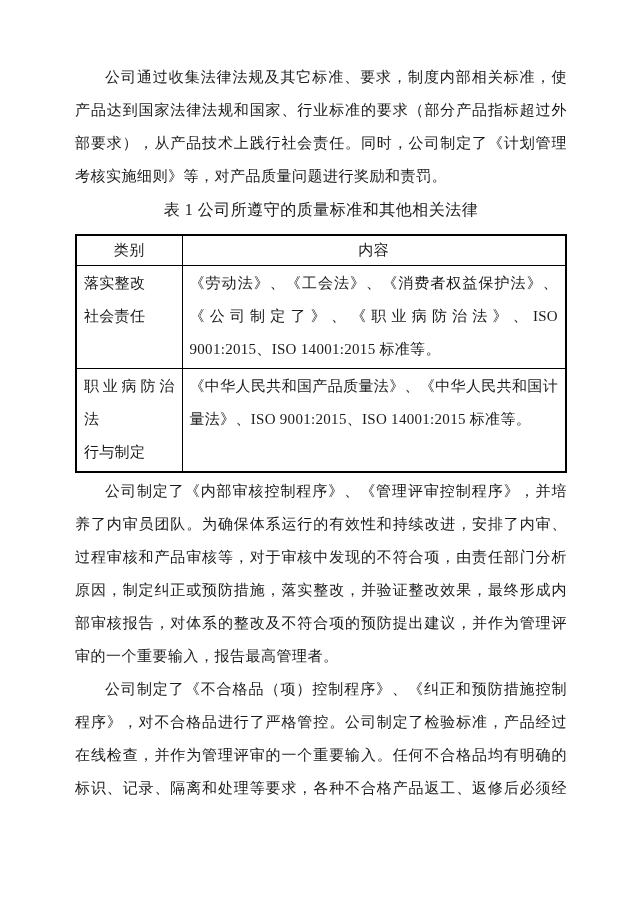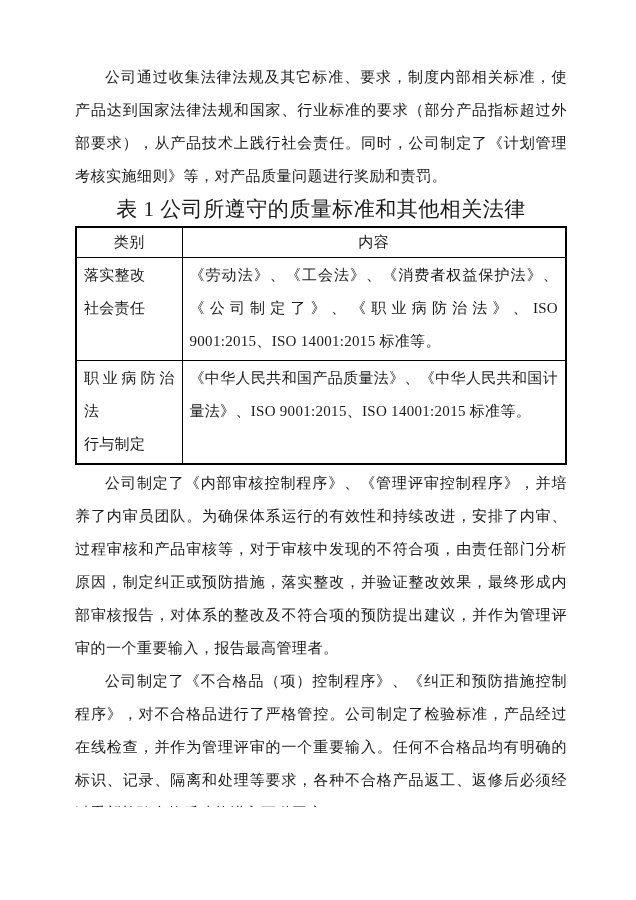--- a/index.html
+++ b/index.html
@@ -25,31 +25,31 @@
   .para {
     margin: 0;
     font-size: 15px;
     line-height: 33px;
     text-align: justify;
     text-indent: 2em;
     letter-spacing: 0.5px;
   }
   .table-title {
     margin: 0;
-    font-size: 21px;
+    font-size: 16px;
     line-height: 33px;
     text-align: center;
     letter-spacing: 0.5px;
   }
   table.doc-table {
     width: 100%;
     border-collapse: collapse;
     table-layout: fixed;
     border: 2px solid #000000;
-    margin: 0 0 2px 0;
+    margin: 8px 0 2px 0;
     padding-left: 38px;
   }
   table.doc-table col.col-category { width: 106px; }
   table.doc-table th {
     border: 1px solid #000000;
     font-size: 15px;
     font-weight: normal;
     line-height: 29px;
     height: 29px;
     padding: 0 6px;

